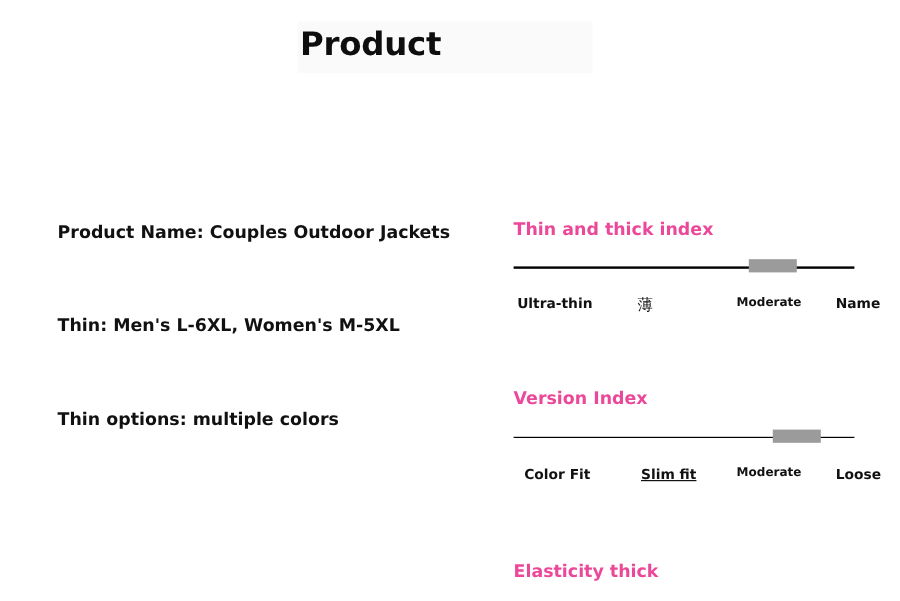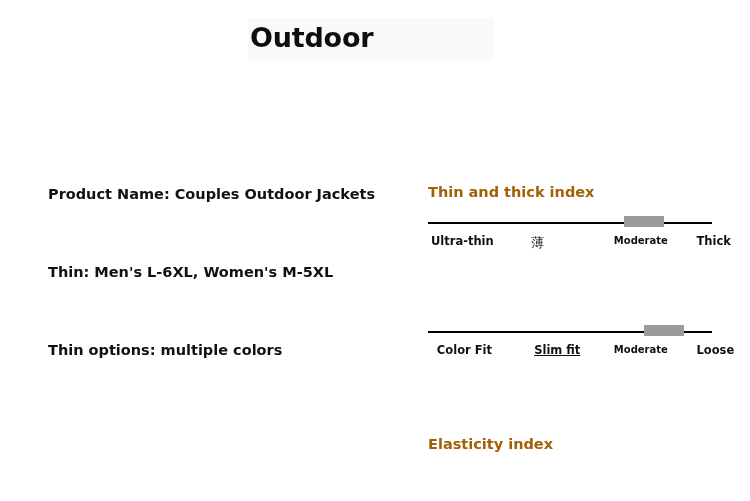--- a/index.html
+++ b/index.html
@@ -66,21 +66,21 @@
   .index-group {
     position: relative;
   }
   .index-group.g1 { margin-top: 0; }
   .index-group.g2 { margin-top: 50px; }
   .index-group.g3 { margin-top: 52px; }
 
   .index-heading {
     font-size: 14.5px;
     font-weight: 700;
-    color: #a16207;
+    color: #ec4899;
     line-height: 1.2;
     margin-bottom: 15px;
     white-space: nowrap;
   }
 
   .scale {
     position: relative;
     width: 284px;
     height: 12px;
   }
@@ -101,39 +101,39 @@
   }
 
   .scale-labels {
     position: relative;
     width: 295px;
     height: 40px;
     margin-top: 7px;
   }
   .scale-label {
     position: absolute;
-    top: 0;
+    top: 12px;
     font-size: 11.5px;
     font-weight: 700;
     color: #111111;
     line-height: 1.18;
   }
   .scale-label.small {
     font-size: 10px;
   }
   .scale-label.cjk {
     font-size: 13px;
     font-weight: 400;
   }
 </style>
 </head>
 <body>
 
 <div class="title-block">
-  <div class="title-line">Outdoor</div>
+  <div class="title-line">Product</div>
 </div>
 
 <div class="spec-list">
   <div class="spec-row">
     <span class="spec-text">Product Name: Couples Outdoor Jackets</span>
   </div>
   <div class="spec-row">
     <span class="spec-text">Thin: Men's L-6XL, Women's M-5XL</span>
   </div>
   <div class="spec-row">
@@ -146,35 +146,36 @@
   <div class="index-group g1">
     <div class="index-heading">Thin and thick index</div>
     <div class="scale">
       <div class="scale-line"></div>
       <div class="scale-marker" style="left: 69%;"></div>
     </div>
     <div class="scale-labels">
         <span class="scale-label" style="left: 1%;">Ultra-thin</span>
         <span class="scale-label cjk" style="left: 35%;">薄</span>
         <span class="scale-label small" style="left: 63%;">Moderate</span>
-        <span class="scale-label" style="left: 91%;">Thick</span>
+        <span class="scale-label" style="left: 91%;">Name</span>
       </div>
   </div>
 
   <div class="index-group g2">
+    <div class="index-heading">Version Index</div>
     <div class="scale">
       <div class="scale-line"></div>
       <div class="scale-marker" style="left: 76%;"></div>
     </div>
     <div class="scale-labels">
         <span class="scale-label" style="left: 3%;">Color Fit</span>
         <span class="scale-label" style="left: 36%; text-decoration: underline;">Slim fit</span>
         <span class="scale-label small" style="left: 63%;">Moderate</span>
         <span class="scale-label" style="left: 91%;">Loose</span>
       </div>
   </div>
 
   <div class="index-group g3">
-    <div class="index-heading">Elasticity index</div>
+    <div class="index-heading">Elasticity thick</div>
 
   </div>
 
 </div>
 
 </body></html>

